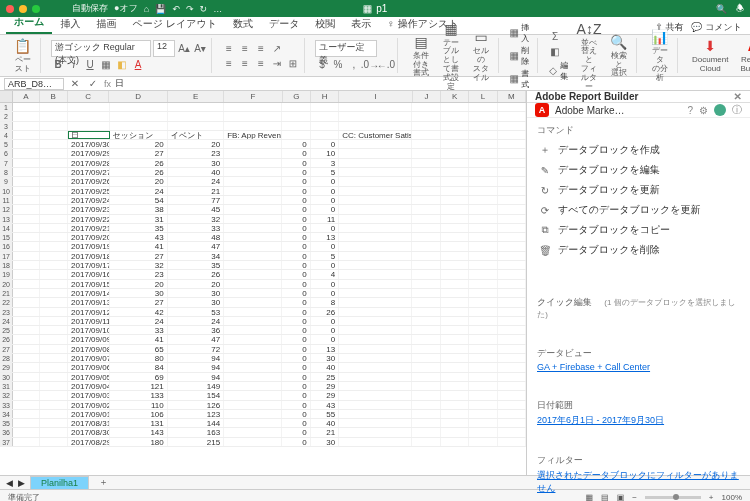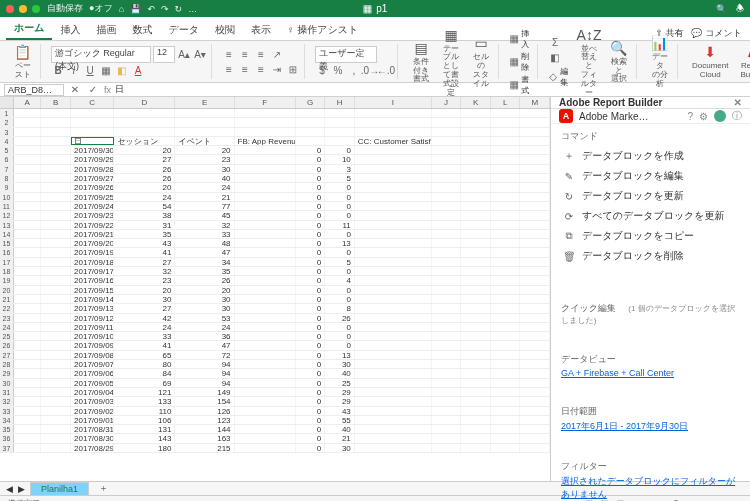--- a/index.html
+++ b/index.html
@@ -3,27 +3,27 @@
 <meta charset="utf-8">
 <style>
 * { margin: 0; padding: 0; box-sizing: border-box; font-family: -apple-system, "Helvetica Neue", Arial, sans-serif; }
 body { width: 750px; height: 501px; background: #fff; overflow: hidden; font-size: 9px; color: #333; }
 
 
 .titlebar { height: 17px; background: #187f44; display: flex; align-items: center; padding: 0 6px; color: #fff; position: relative; }
 .tb-left { display: flex; align-items: center; gap: 5px; }
 .dot { width: 8px; height: 8px; border-radius: 50%; }
 .dot.r { background: #ff5f56; } .dot.y { background: #ffbd2e; } .dot.g { background: #27c93f; }
-.tb-qat { display: flex; gap: 6px; margin-left: 2px; align-items: center; }
+.tb-qat { display: flex; gap: 6px; margin-left: 27px; align-items: center; }
 .tb-qat span { font-size: 9px; opacity: .9; }
 .tb-center { position: absolute; left: 50%; transform: translateX(-50%); display: flex; align-items: center; gap: 4px; font-size: 10px; }
 .tb-right { margin-left: auto; display: flex; gap: 8px; align-items: center; }
 
 
-.rtabs { height: 24px; background: #fff; border-bottom: 1px solid #d0d0d0; display: flex; align-items: flex-end; padding-left: 6px; }
+.rtabs { height: 18px; background: #fff; border-bottom: 1px solid #d0d0d0; display: flex; align-items: flex-end; padding-left: 6px; }
 .rtab { padding: 3px 8px; font-size: 10px; color: #444; cursor: pointer; }
 .rtab.active { color: #187f44; border-bottom: 2px solid #187f44; font-weight: 600; }
 .rtabs-right { margin-left: auto; display: flex; gap: 8px; padding-right: 8px; align-items: flex-start; font-size: 9px; }
 
 
 .ribbon { height: 42px; background: #f6f6f6; border-bottom: 1px solid #d0d0d0; display: flex; align-items: center; gap: 6px; padding: 3px 6px; }
 .rgroup { display: flex; align-items: center; gap: 4px; padding: 0 4px; border-right: 1px solid #ddd; height: 100%; }
 .rbtn-big { display: flex; flex-direction: column; align-items: center; justify-content: center; gap: 1px; padding: 2px 4px; cursor: pointer; }
 .rbtn-big .ic { width: 18px; height: 18px; display:flex;align-items:center;justify-content:center;font-size:14px;color:#555; }
 .rbtn-big .lbl { font-size: 8px; color: #555; text-align:center; line-height:1.1; }
@@ -46,21 +46,21 @@
 .ch { border-right:1px solid #ddd; text-align:center; font-size:8px; color:#555; line-height:12px; }
 .rows { }
 .row { display:flex; height:9.3px; border-bottom:1px solid #eee; }
 .rh { width:14px; background:#f0f0f0; border-right:1px solid #ccc; text-align:center; font-size:7px; color:#555; line-height:9px; }
 .cell { border-right:1px solid #f3f3f3; font-size:8px; padding:0 3px; line-height:9px; overflow:hidden; white-space:nowrap; color:#333; }
 .cell.r { text-align:right; }
 .cell.active { outline:1.5px solid #187f44; outline-offset:-1px; background:#fff; }
 .cw-A{width:28px}.cw-B{width:30px}.cw-C{width:44px}.cw-D{width:62px}.cw-E{width:60px}.cw-F{width:62px}.cw-G{width:30px}.cw-H{width:30px}.cw-I{width:78px}.cw-J{width:30px}.cw-K{width:30px}.cw-L{width:30px}.cw-M{width:30px}
 
 
-.panel { width:200px; border-left:1px solid #ccc; background:#fff; display:flex; flex-direction:column; font-size:10px; }
+.panel { width:224px; border-left:1px solid #ccc; background:#fff; display:flex; flex-direction:column; font-size:10px; }
 .p-hdr { height:22px; border-bottom:1px solid #ddd; display:flex; align-items:center; padding:0 8px; font-weight:600; color:#333; justify-content:space-between; }
 .p-sub { height:22px; display:flex; align-items:center; padding:0 8px; gap:6px; border-bottom:1px solid #eee; }
 .p-sub .asq{width:14px;height:14px;background:#eb1000;color:#fff;border-radius:3px;display:flex;align-items:center;justify-content:center;font-size:9px;font-weight:700}
 .p-sec-t { font-size:9px; color:#666; padding:6px 10px 3px; }
 .p-item { display:flex; align-items:center; gap:7px; padding:3px 12px; cursor:pointer; color:#333; font-size:10px; }
 .p-item .pi{width:12px;text-align:center;color:#666;font-size:10px}
 .p-sep{height:1px;background:#eee;margin:5px 8px}
 .p-link { color:#0265dc; text-decoration:underline; padding:1px 10px; font-size:9px; cursor:pointer; }
 .p-lab { font-size:9px; color:#666; padding:4px 10px 1px;margin-top:22px; }
 .p-note { font-size:8px; color:#888; padding:1px 10px;}
@@ -103,20 +103,21 @@
   <div class="tb-right">
     <span>🔍</span>
     <span>🕭</span>
   </div>
 </div>
 
 <div class="rtabs">
   <div class="rtab active">ホーム</div>
   <div class="rtab">挿入</div>
   <div class="rtab">描画</div>
+  <div class="rtab">ページ レイアウト</div>
   <div class="rtab">数式</div>
   <div class="rtab">データ</div>
   <div class="rtab">校閲</div>
   <div class="rtab">表示</div>
   <div class="rtab">♀ <span>操作アシスト</span></div>
   <div class="rtabs-right">
     <span><span>⇧</span> <span>共有</span></span>
     <span><span>💬</span> <span>コメント</span></span>
   </div>
 </div>

